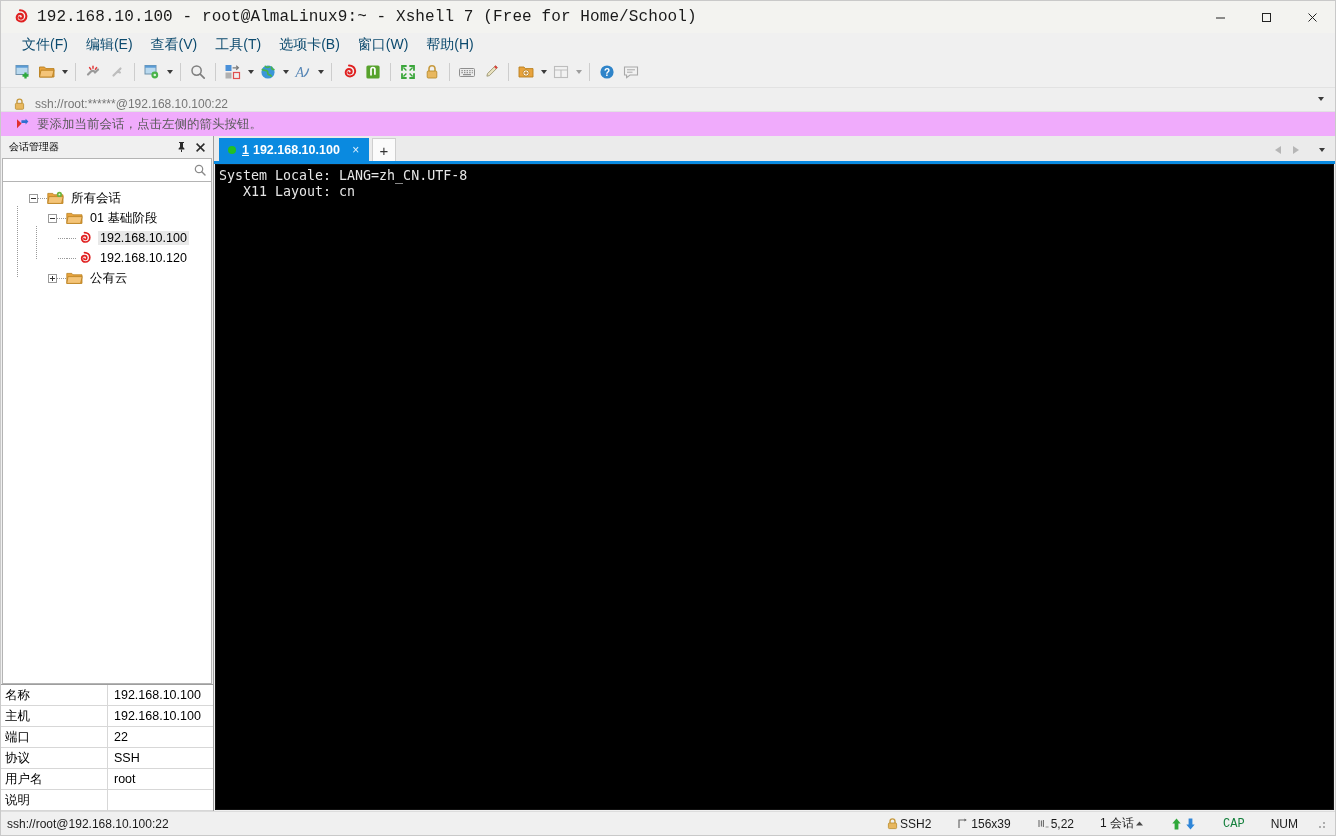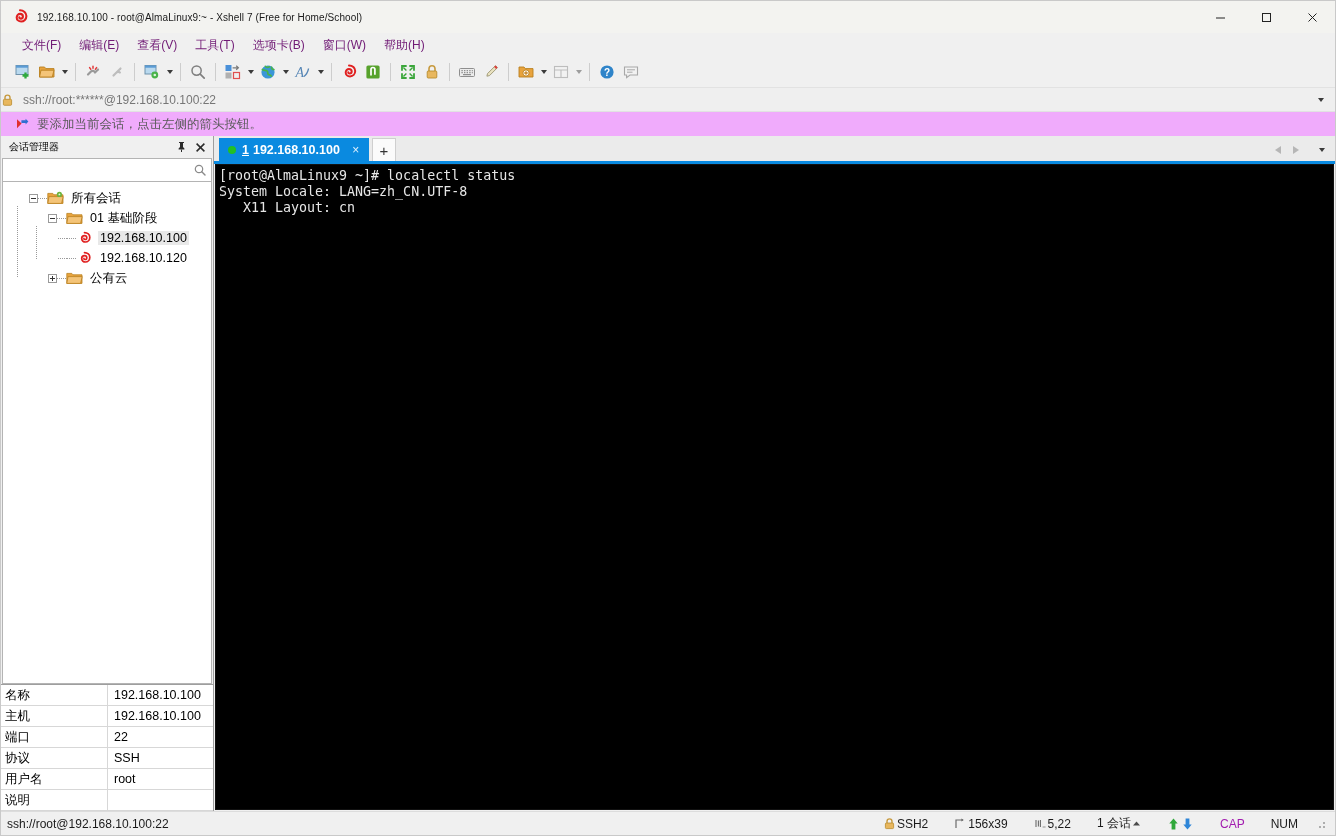--- a/index.html
+++ b/index.html
@@ -21,39 +21,39 @@
   
   .titlebar {
     height: 32px; min-height: 32px;
     display: flex; align-items: center;
     background: #f3f3f0;
     padding-left: 10px;
     position: relative;
   }
   .title-ico { width: 18px; height: 18px; margin-right: 8px; flex: 0 0 auto; }
   .title-text {
-    font-size: 10px; color: #1a1a1a;
-    white-space: nowrap; letter-spacing: .1px;
+    font-size: 16px; color: #1a1a1a;
+    white-space: nowrap; letter-spacing: .1px; font-family: Liberation Mono, monospace;
   }
   .wincontrols { margin-left: auto; display: flex; height: 32px; }
   .winbtn {
     width: 46px; height: 32px;
     display: flex; align-items: center; justify-content: center;
     color: #222;
   }
 
   
   .menubar {
     height: 24px; min-height: 24px;
     display: flex; align-items: center;
     background: #f0f0f0;
     padding-left: 12px;
   }
   .menuitem {
-    font-size: 12px; color: #701a75;
+    font-size: 14px; color: #0c4a6e;
     padding: 3px 9px; white-space: nowrap;
   }
 
   
   .toolbar {
     height: 30px; min-height: 30px;
     display: flex; align-items: center;
     background: #f0f0f0;
     padding-left: 10px;
     gap: 0px;
@@ -75,25 +75,25 @@
   .caret-dn {
     width: 0; height: 0;
     border-left: 3.5px solid transparent;
     border-right: 3.5px solid transparent;
     border-top: 4px solid #3a3a3a;
   }
 
   
   .addrbar {
     height: 25px; min-height: 25px;
-    display: flex; align-items: center;
+    display: flex; align-items: flex-end;
     background: #efefef;
     border-top: 1px solid #e2e2e2;
     border-bottom: 1px solid #e2e2e2;
-    padding-left: 0;
+    padding-left: 12px;
   }
   .addr-text {
     font-size: 12px; color: #767676;
     margin-left: 9px; white-space: nowrap;
   }
   .addr-caret {
     margin-left: auto; width: 28px; height: 25px;
     display: flex; align-items: center; justify-content: center;
   }
 
@@ -292,21 +292,21 @@
   .sb-left {
     width: 213px; min-width: 213px;
     display: flex; align-items: center; padding-left: 6px;
     white-space: nowrap; overflow: hidden;
   }
   .sb-right { margin-left: auto; display: flex; align-items: center; padding-right: 8px; }
   .sb-cell {
     display: flex; align-items: center; gap: 1px;
     padding: 0 13px; white-space: nowrap;
   }
-  .gray { color: #a21caf; }
+  .gray { color: #15803d; font-family: Liberation Mono, monospace; }
   .grip {
     width: 12px; height: 12px; margin-left: 4px;
     background:
       radial-gradient(circle 1px at 9px 9px,#adadad 99%,transparent 100%),
       radial-gradient(circle 1px at 5px 9px,#adadad 99%,transparent 100%),
       radial-gradient(circle 1px at 9px 5px,#adadad 99%,transparent 100%);
   }
   svg { display: block; }
 </style>
 </head>
@@ -697,21 +697,20 @@
             </div>
           <div class="tnavbtn" style="margin-left:8px">
               <i class="caret-dn"></i>
             </div>
         </div>
       </div>
 
       <div class="term-top-rule"></div>
 
       <div class="termwrap">
-        <div class="termline">[root@AlmaLinux9 ~]# localectl status</div>
         <div class="termline">System Locale: LANG=zh_CN.UTF-8</div>
         <div class="termline">   X11 Layout: cn</div>
       </div>
     </div>
   </div>
 
   <div class="statusbar">
     <div class="sb-left">ssh://root@192.168.10.100:22</div>
 
     <div class="sb-right">

